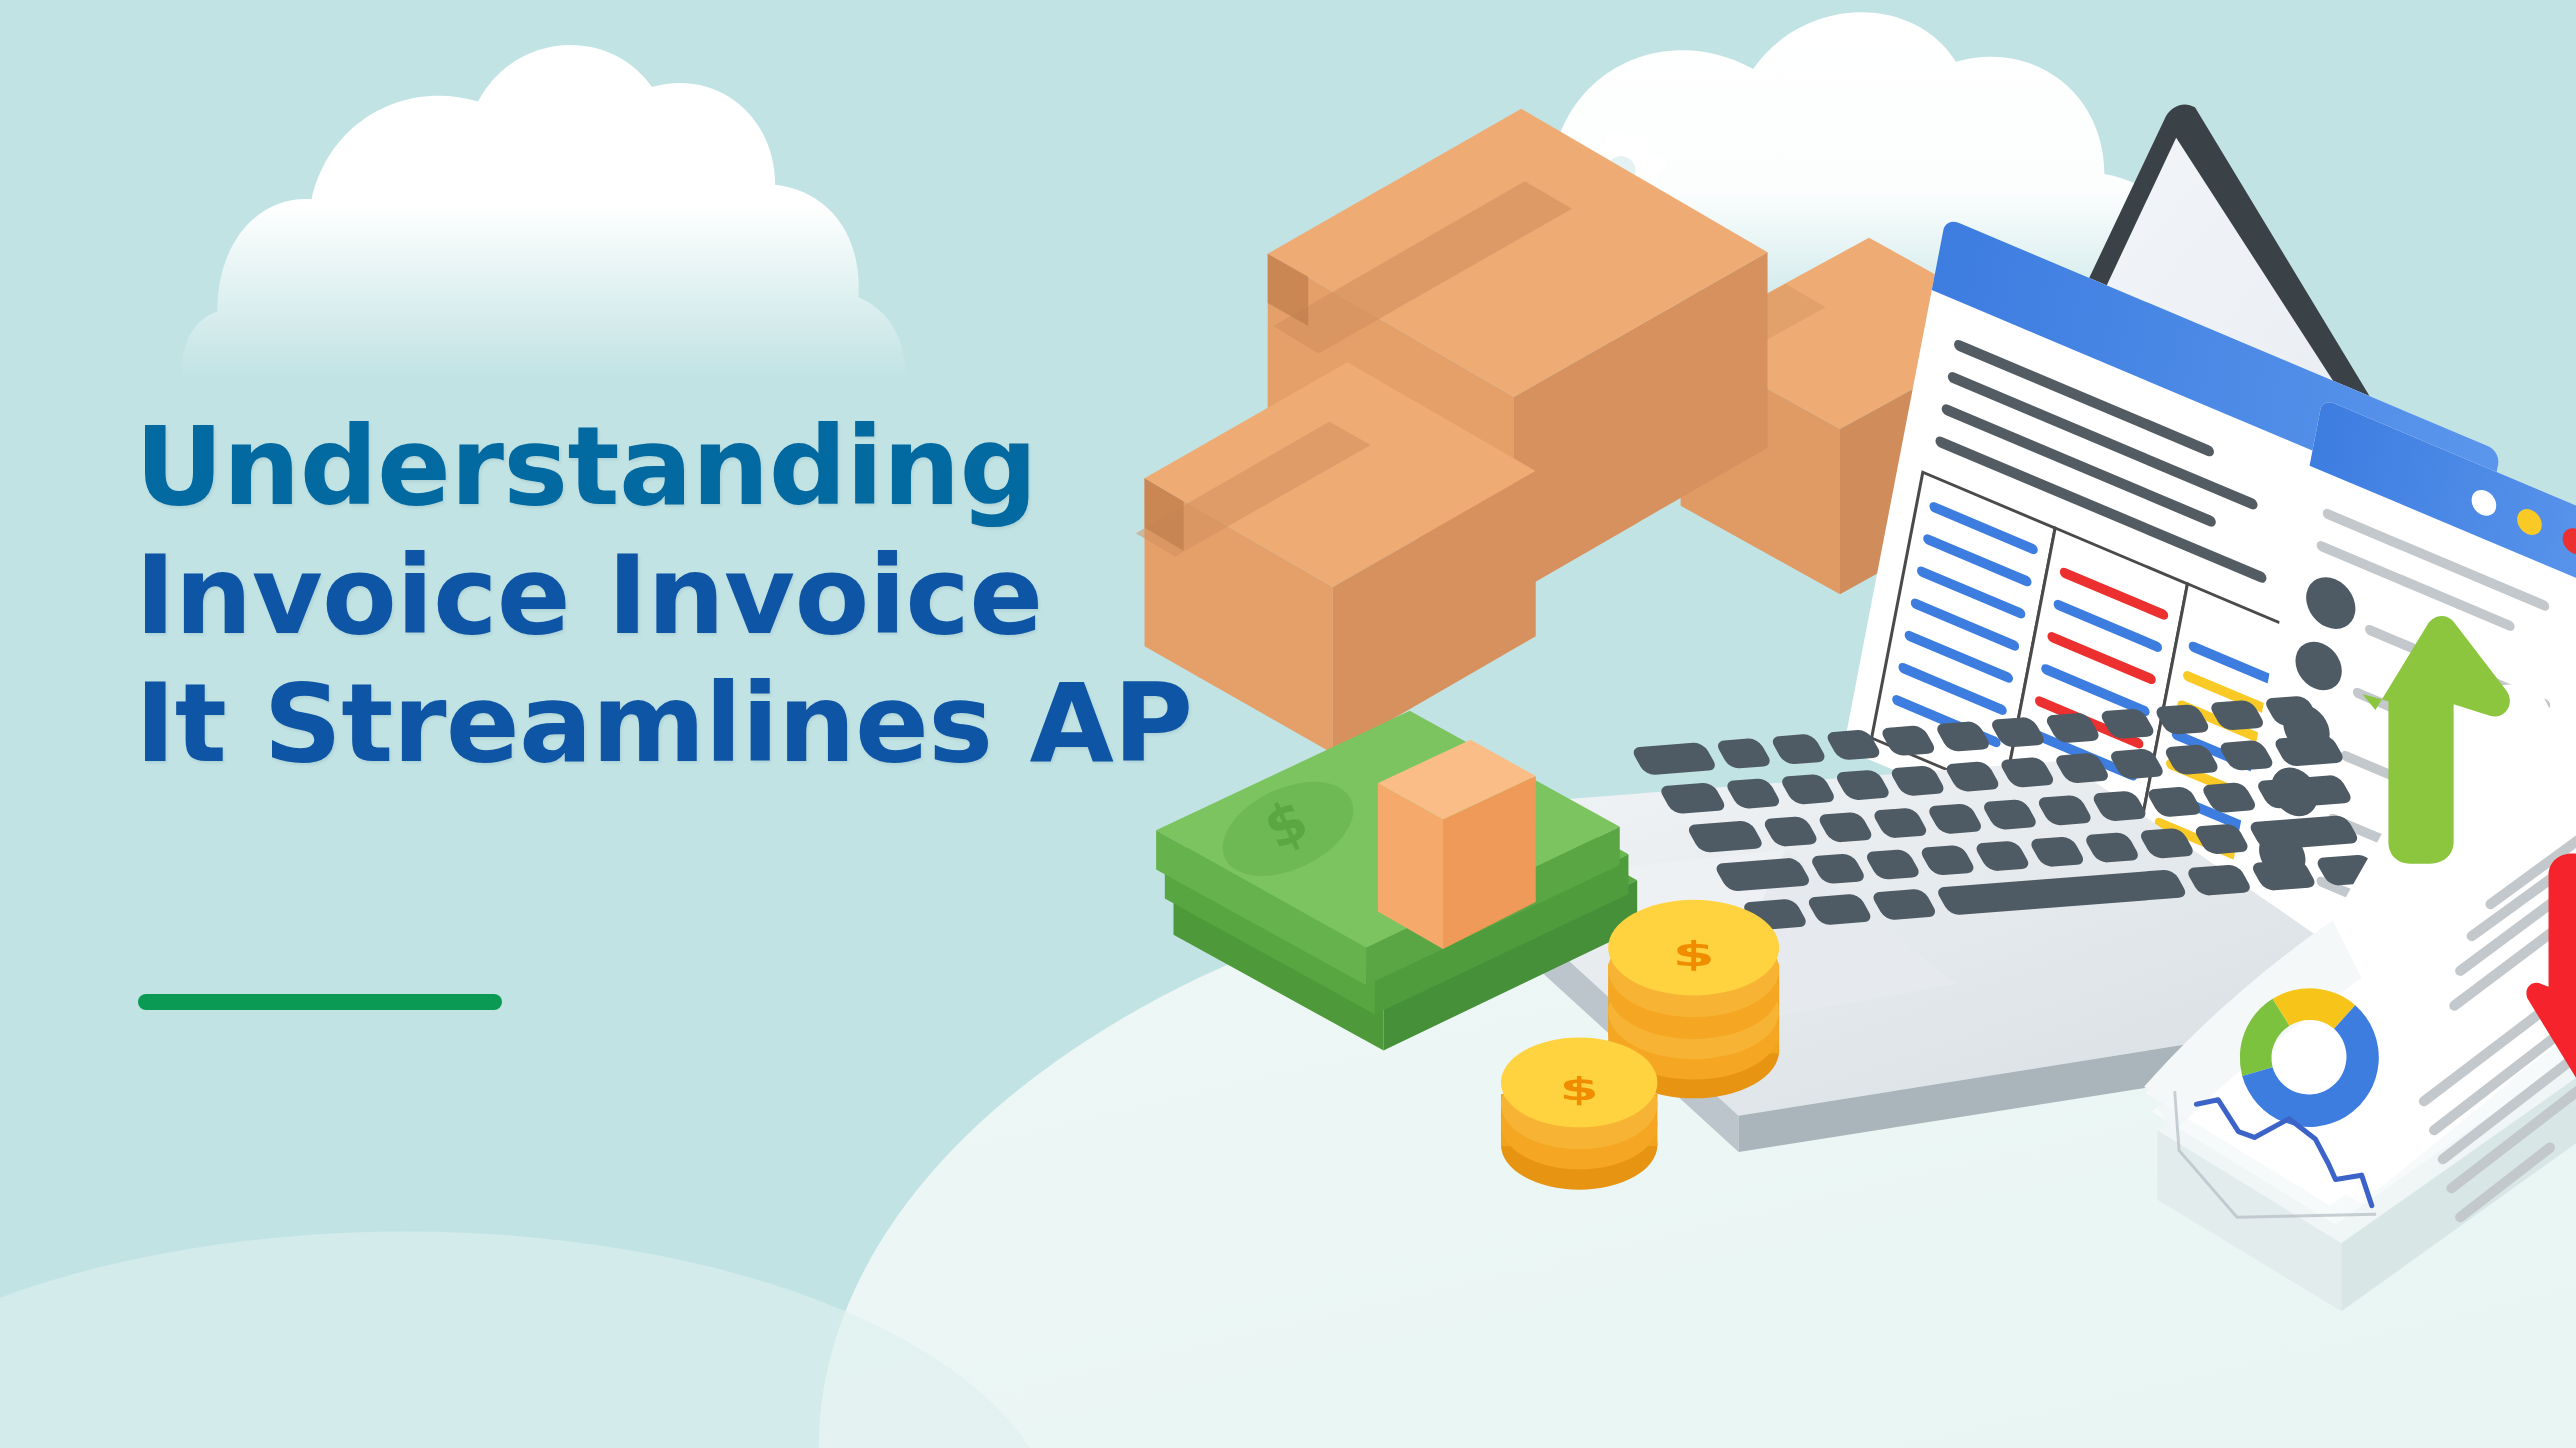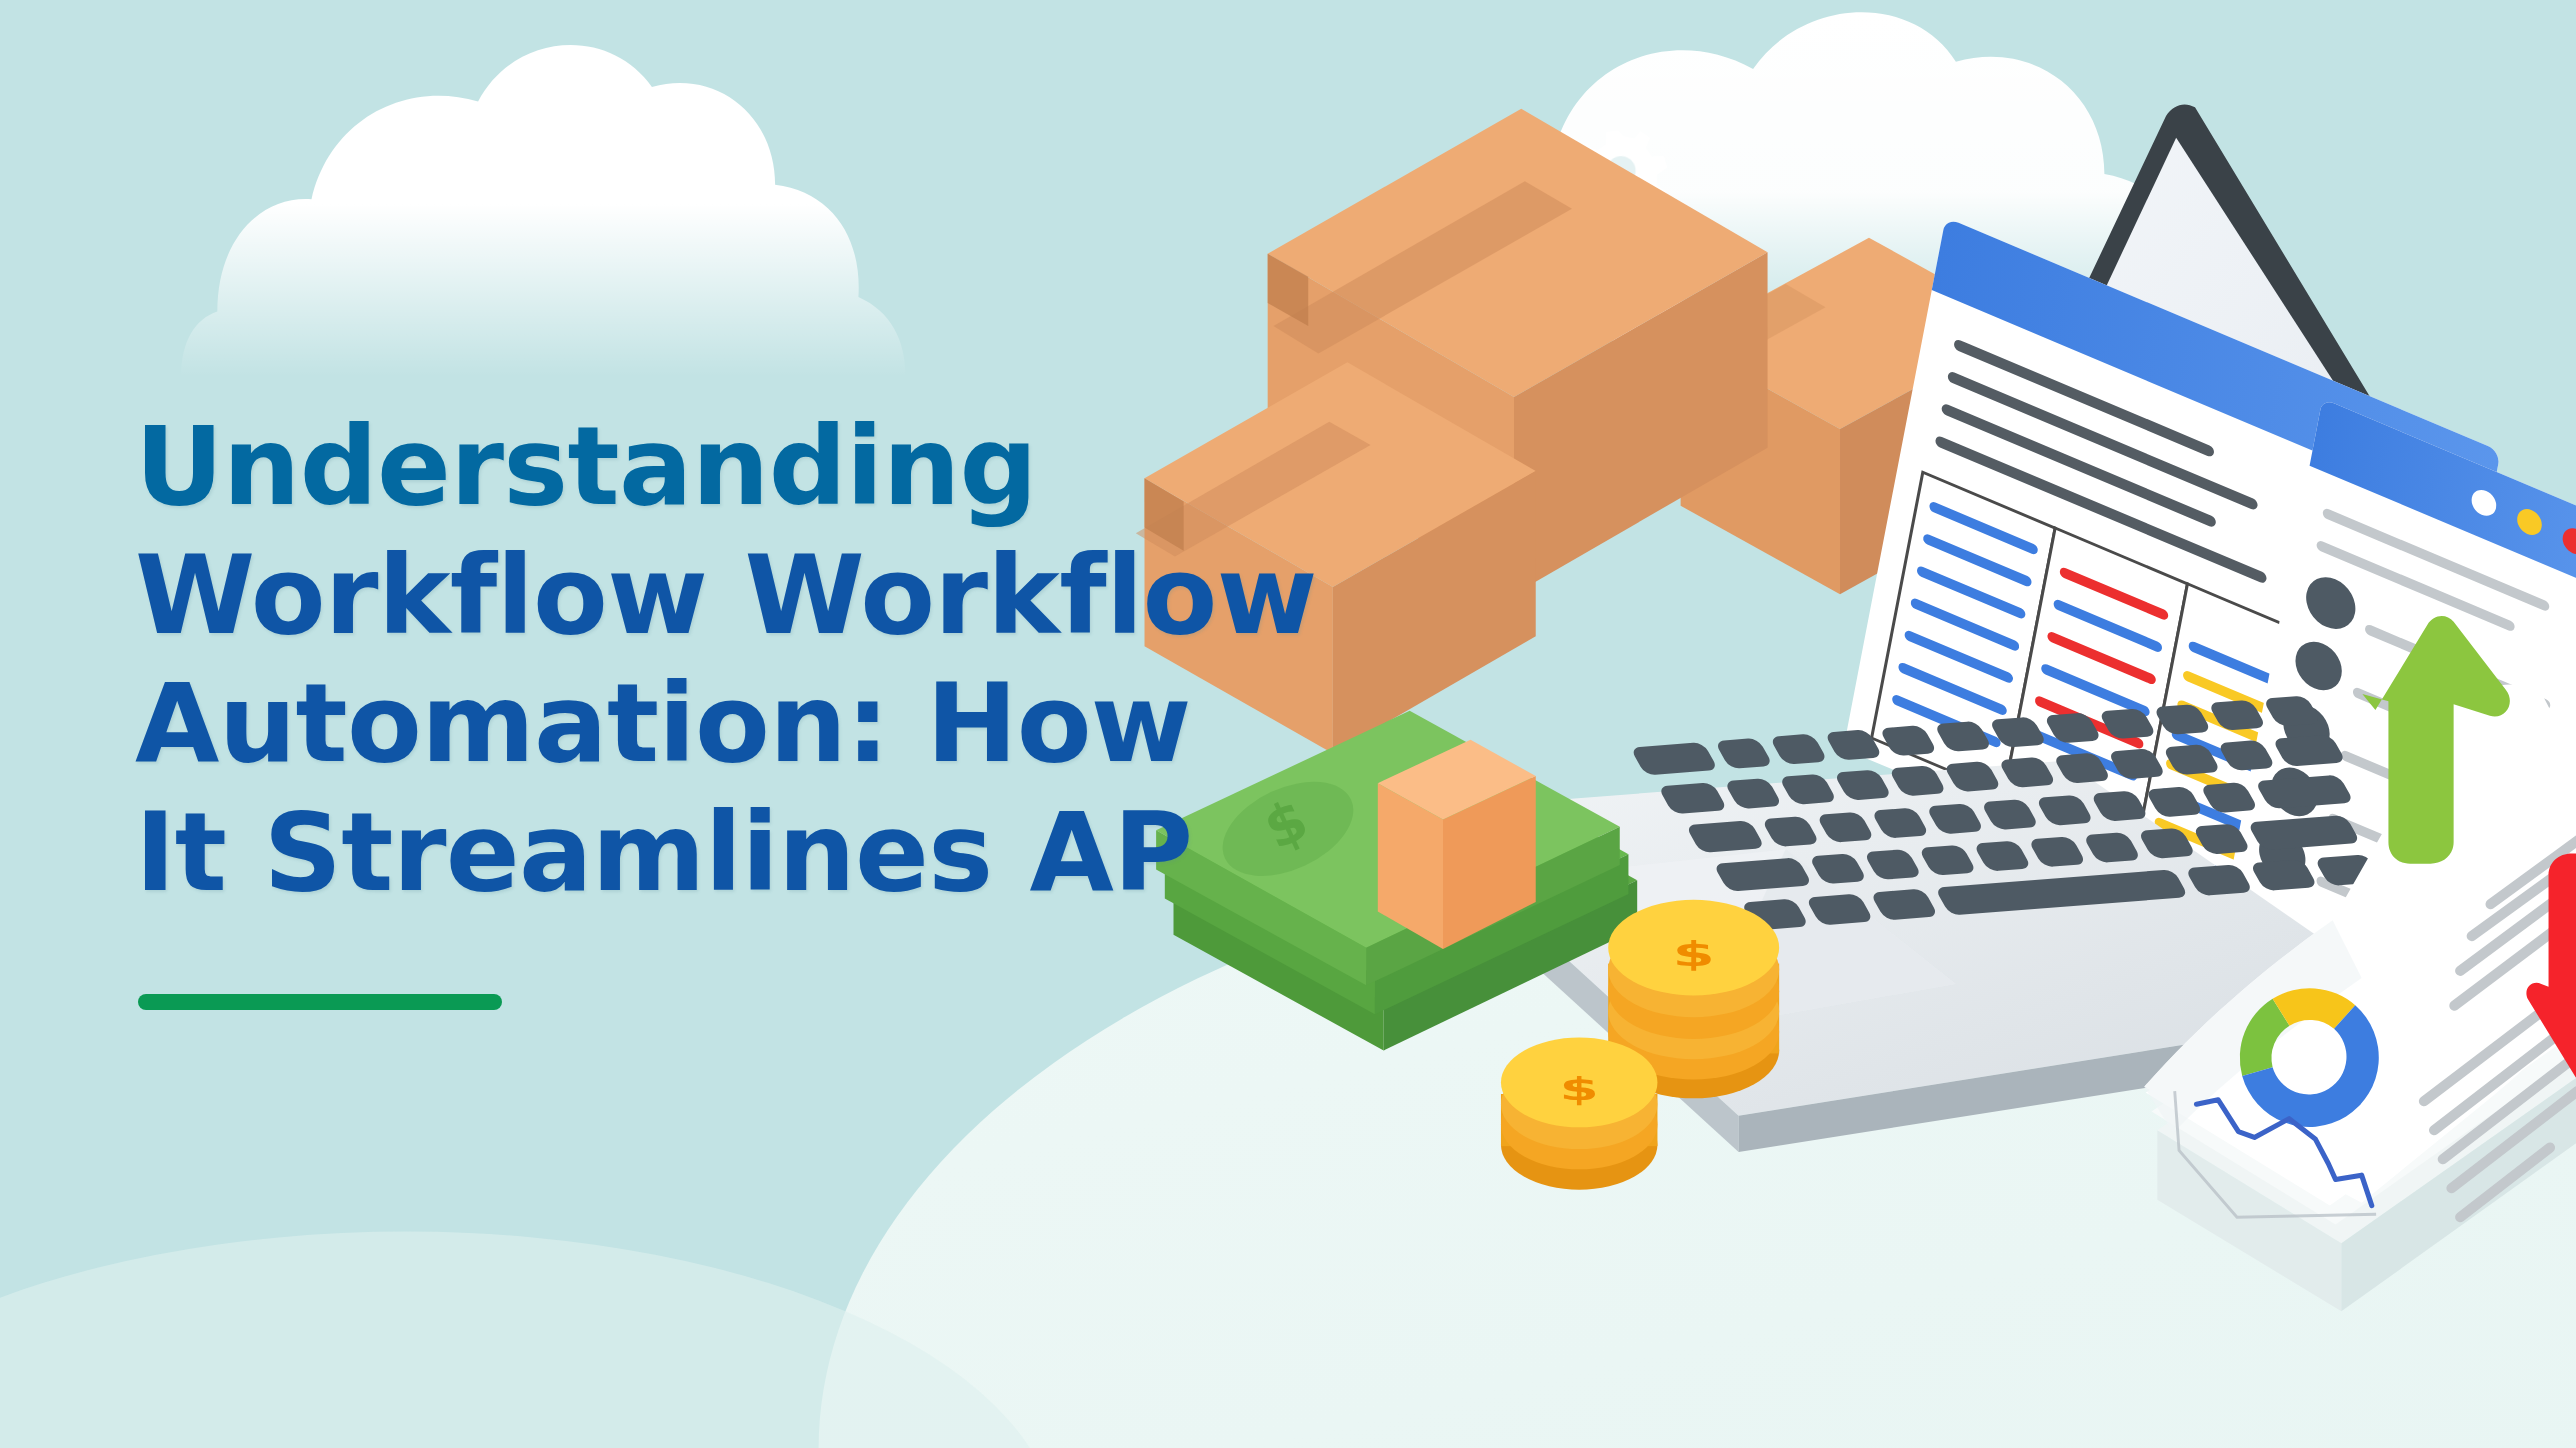--- a/index.html
+++ b/index.html
@@ -465,21 +465,20 @@
                L2042 1388
                C2032 1400, 2014 1398, 2006 1384
                L1930 1260
                C1922 1246, 1934 1232, 1948 1238
                L1958 1242 Z" fill="#f5232b"></path>
     </g>
   </svg>
 
   <div id="headline">
     <div class="hl-line hl-green">Understanding</div>
-    <div class="hl-line hl-blue">Workflow Workflow</div>
-    <div class="hl-line hl-blue">Automation: How</div>
+    <div class="hl-line hl-blue">Invoice Invoice</div>
     <div class="hl-line hl-blue">It Streamlines AP</div>
   </div>
 
   <div id="title-rule"></div>
 
 </div>
 
 
 </body></html>

